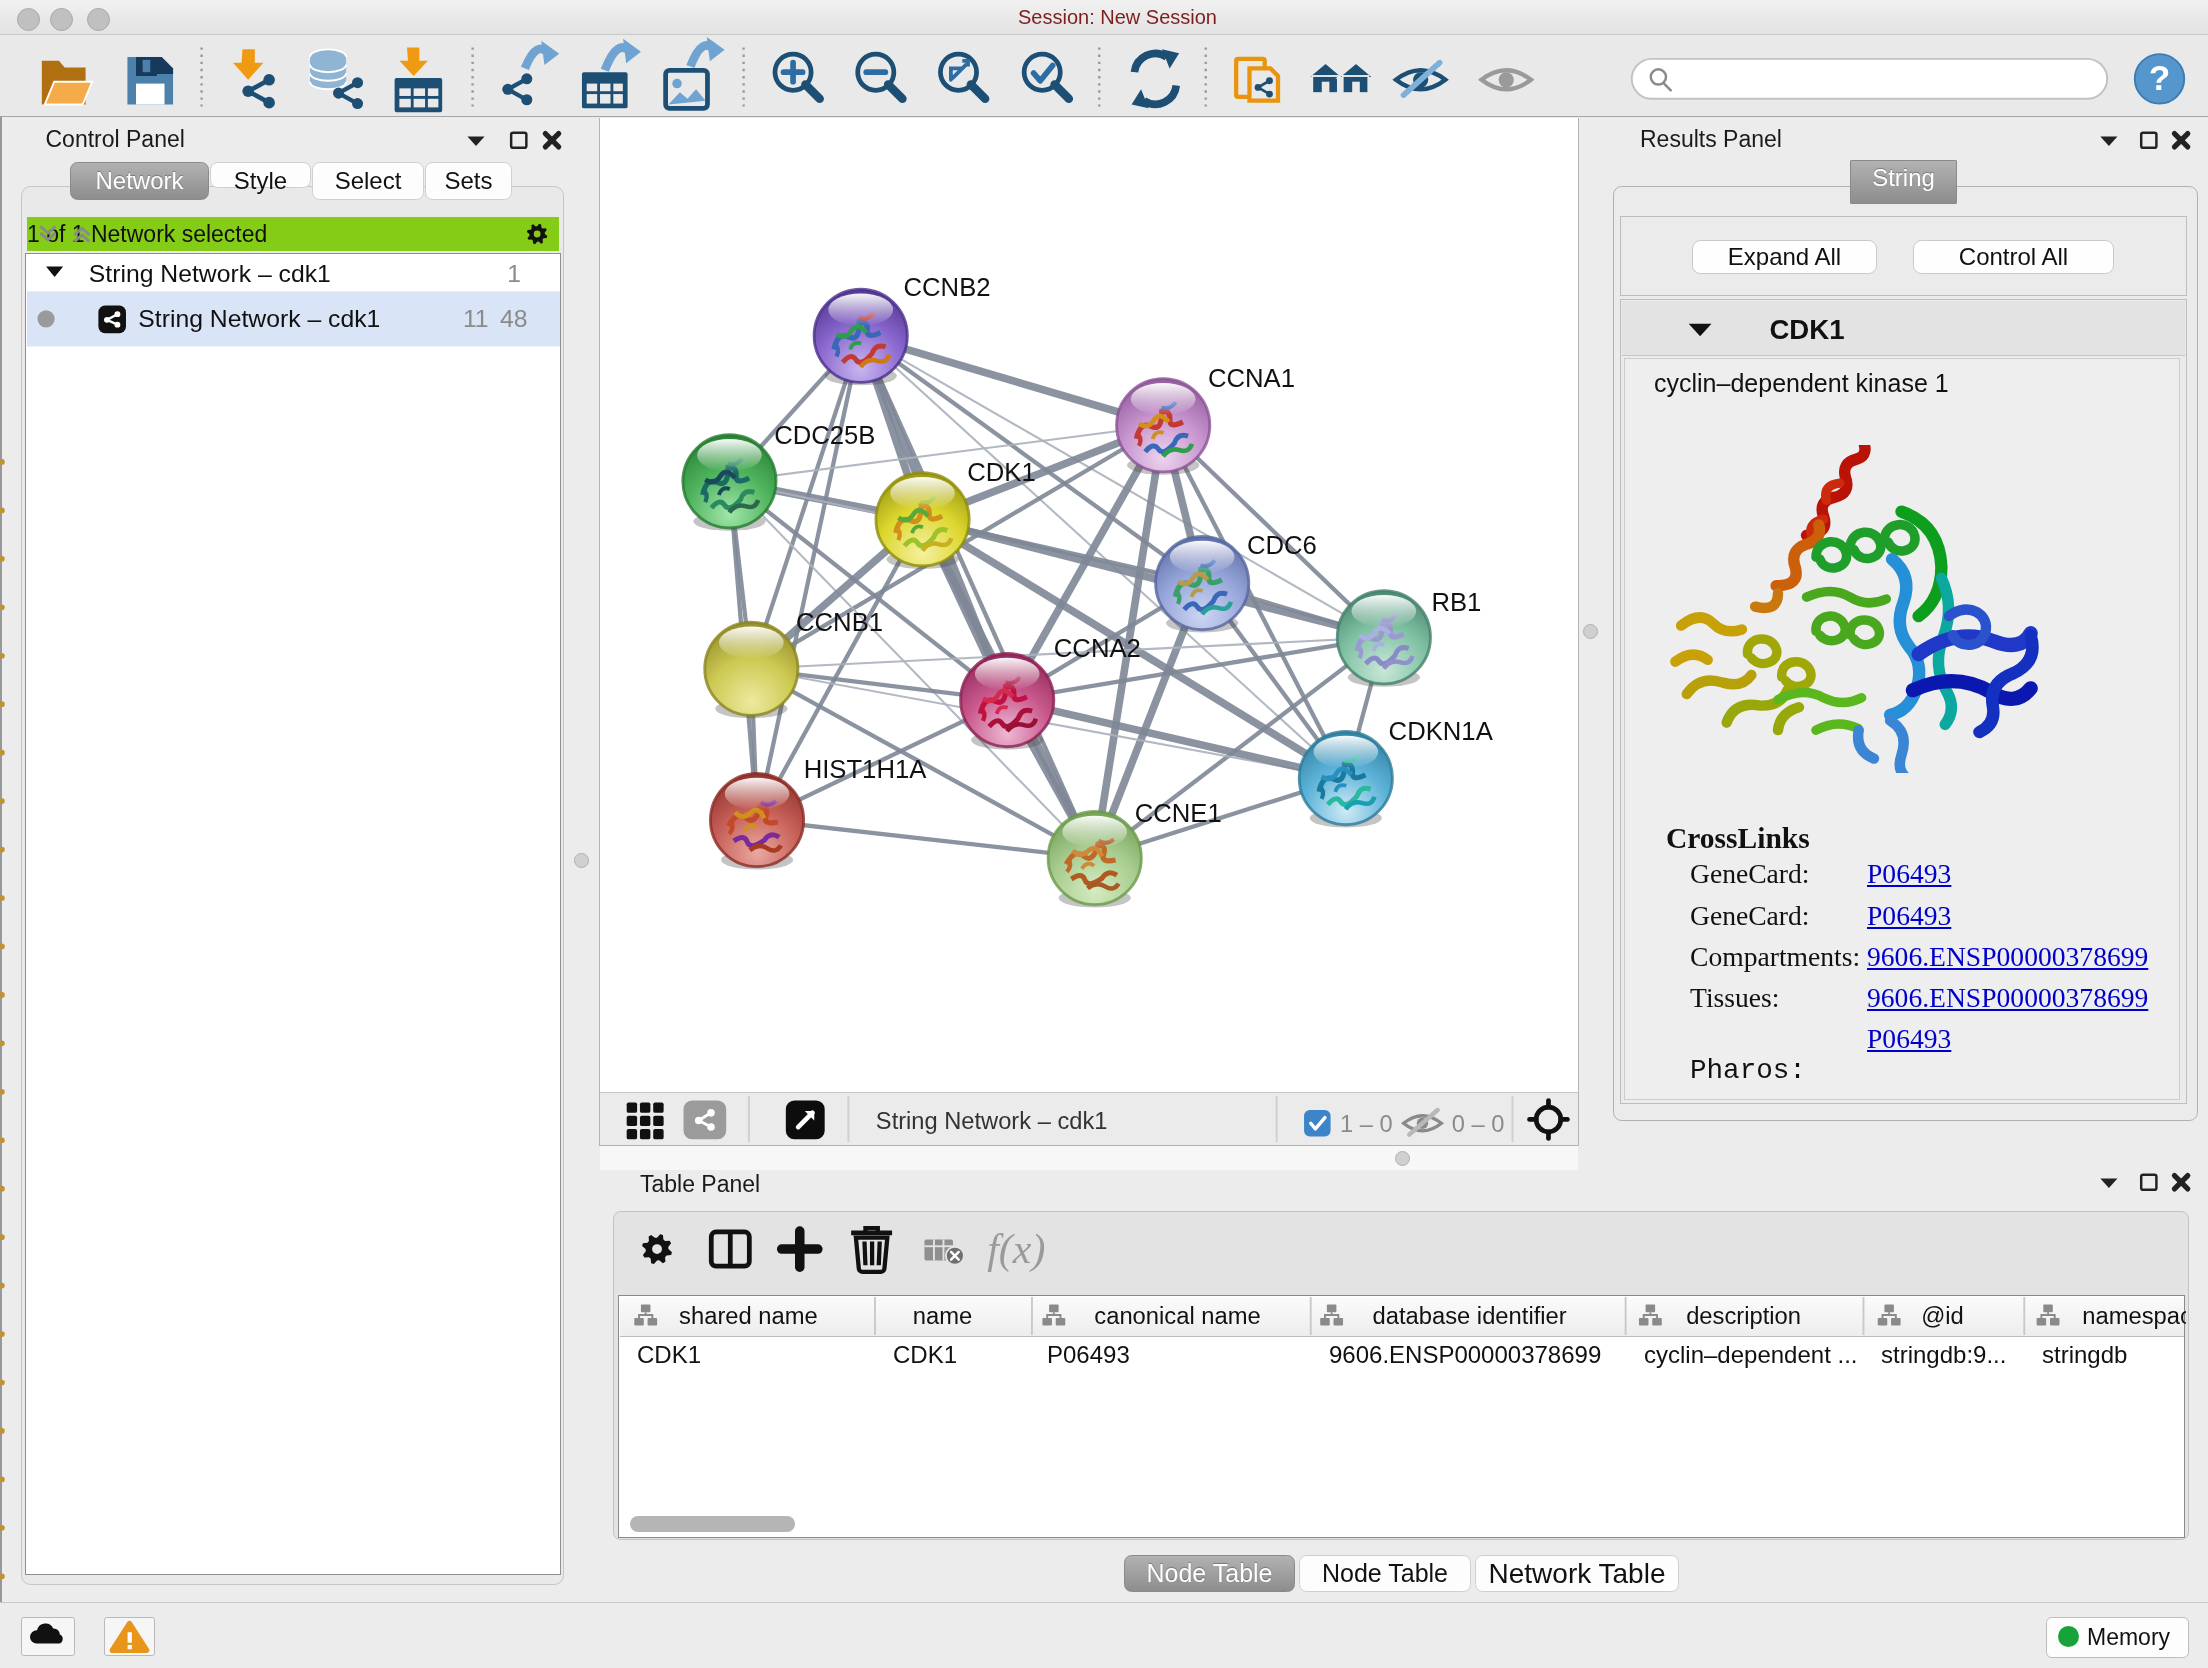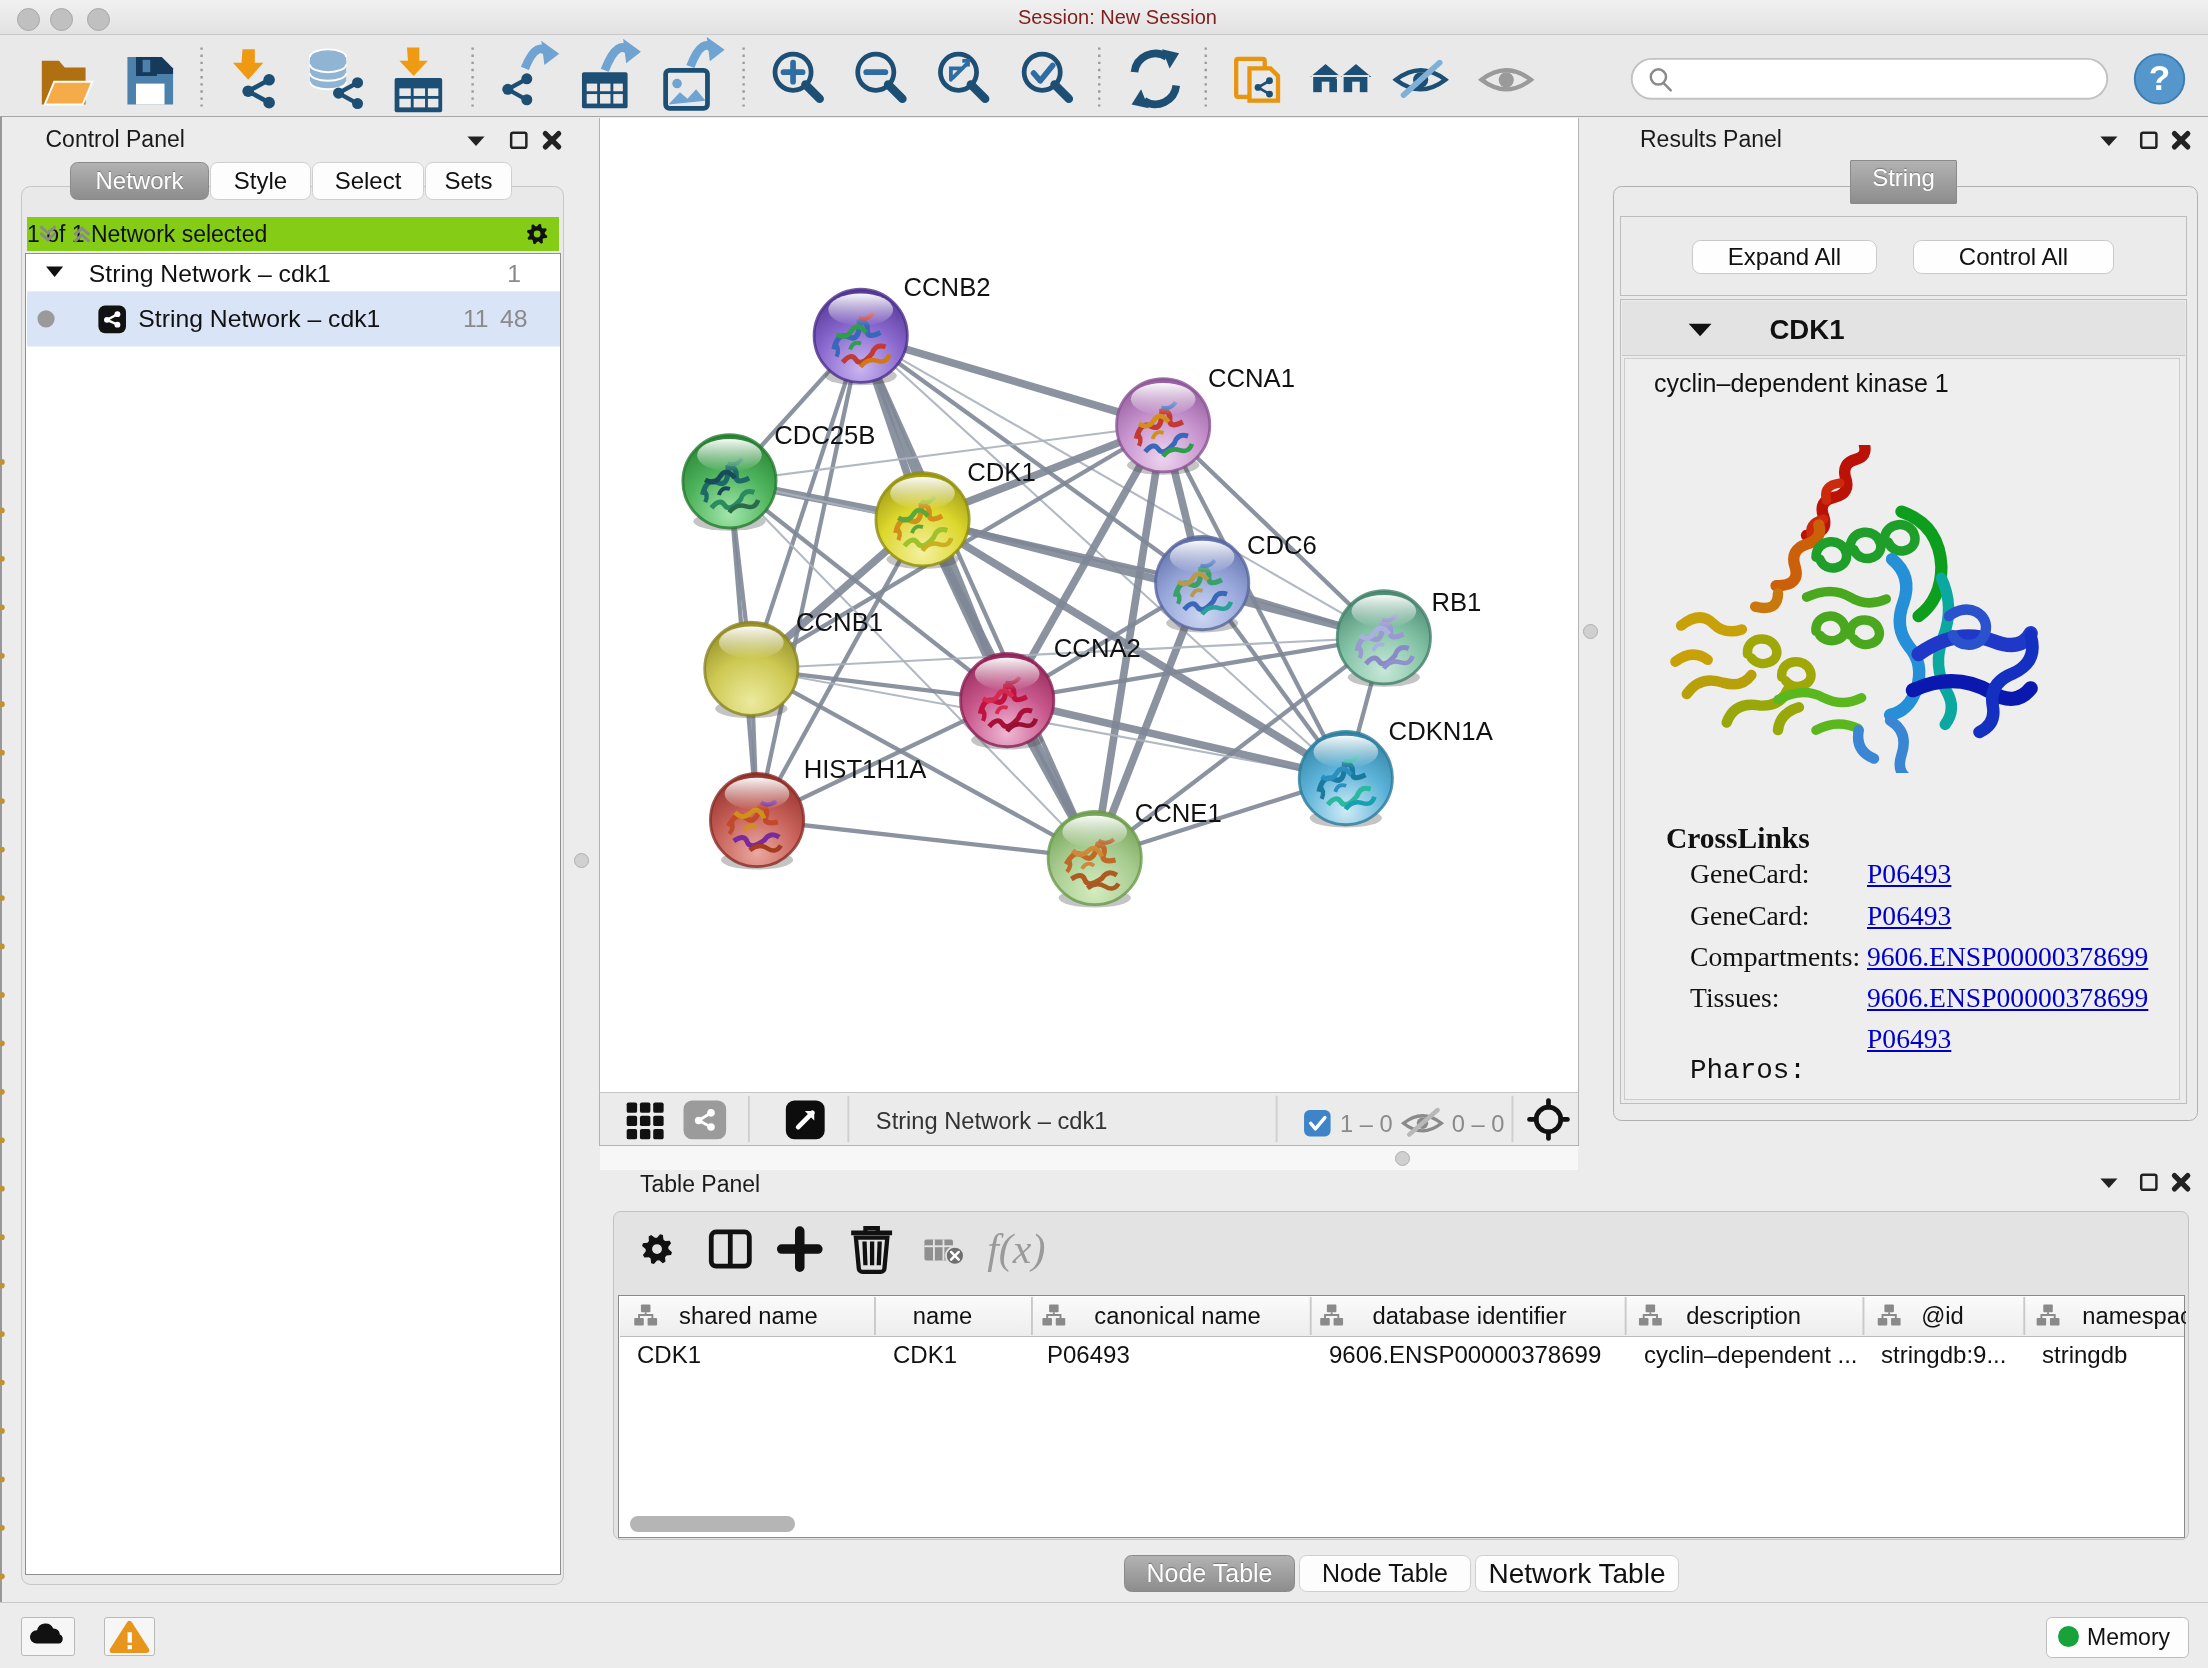--- a/index.html
+++ b/index.html
@@ -161,21 +161,21 @@
 <div class="abs panel-title" style="left:28.5px;top:126px">Control Panel</div>
 <svg class="abs" width="114" height="28.5" viewBox="0 0 120 30" style="left:457px;top:126px">
     <path d="M11 11 h18 l-9 10 z" fill="#222"></path>
     <rect x="57" y="7" width="16" height="16" rx="2" fill="none" stroke="#222" stroke-width="2.6"></rect>
     <g stroke="#222" stroke-width="5.5" stroke-linecap="round">
       <line x1="93" y1="8" x2="107" y2="22"></line>
       <line x1="93" y1="22" x2="107" y2="8"></line>
     </g>
   </svg>
 <div class="tab sel" style="left:70px;top:162px;width:139px;height:38px;line-height:36px">Network</div>
-<div class="tab" style="left:210px;top:162px;width:101px;height:38px;line-height:36px">Style</div>
+<div class="tab" style="left:210px;top:162px;width:101px;height:26px;line-height:36px">Style</div>
 <div class="tab" style="left:312px;top:162px;width:112px;height:38px;line-height:36px">Select</div>
 <div class="tab" style="left:425px;top:162px;width:87px;height:38px;line-height:36px">Sets</div>
 <div class="abs" style="left:21px;top:186px;width:543px;height:1399px;border:1.9px solid #c6c6c6;border-radius:9.5px;background:#e9e9e9"></div>
 <div class="abs" style="left:27px;top:217px;width:532px;height:34px;background:#84cc16;font-size:23px;color:#111;text-align:left;line-height:34px">1 of 1 Network selected</div>
 <svg class="abs" width="532" height="34" viewBox="0 0 559 36" style="left:27px;top:217px">
     <g fill="none" stroke="#8a8a8a" stroke-width="3.2">
       <path d="M12 10 l8 7 8 -7 M12 17 l8 7 8 -7"></path>
       <path d="M48 26 l8 -7 8 7 M48 19 l8 -7 8 7"></path>
     </g>
     <path d="M548.8 20.2 L548.1 22.2 L544.8 22.6 L543.8 23.8 L544.1 27.2 L542.2 28.2 L539.6 26.0 L538.0 26.2 L535.8 28.8 L533.8 28.1 L533.4 24.8 L532.2 23.8 L528.8 24.1 L527.8 22.2 L530.0 19.6 L529.8 18.0 L527.2 15.8 L527.9 13.8 L531.2 13.4 L532.2 12.2 L531.9 8.8 L533.8 7.8 L536.4 10.0 L538.0 9.8 L540.2 7.2 L542.2 7.9 L542.6 11.2 L543.8 12.2 L547.2 11.9 L548.2 13.8 L546.0 16.4 L546.2 18.0 Z M541.6 18.0 A3.6 3.6 0 1 0 534.4 18.0 A3.6 3.6 0 1 0 541.6 18.0 Z" fill="#111" fill-rule="evenodd"></path>

